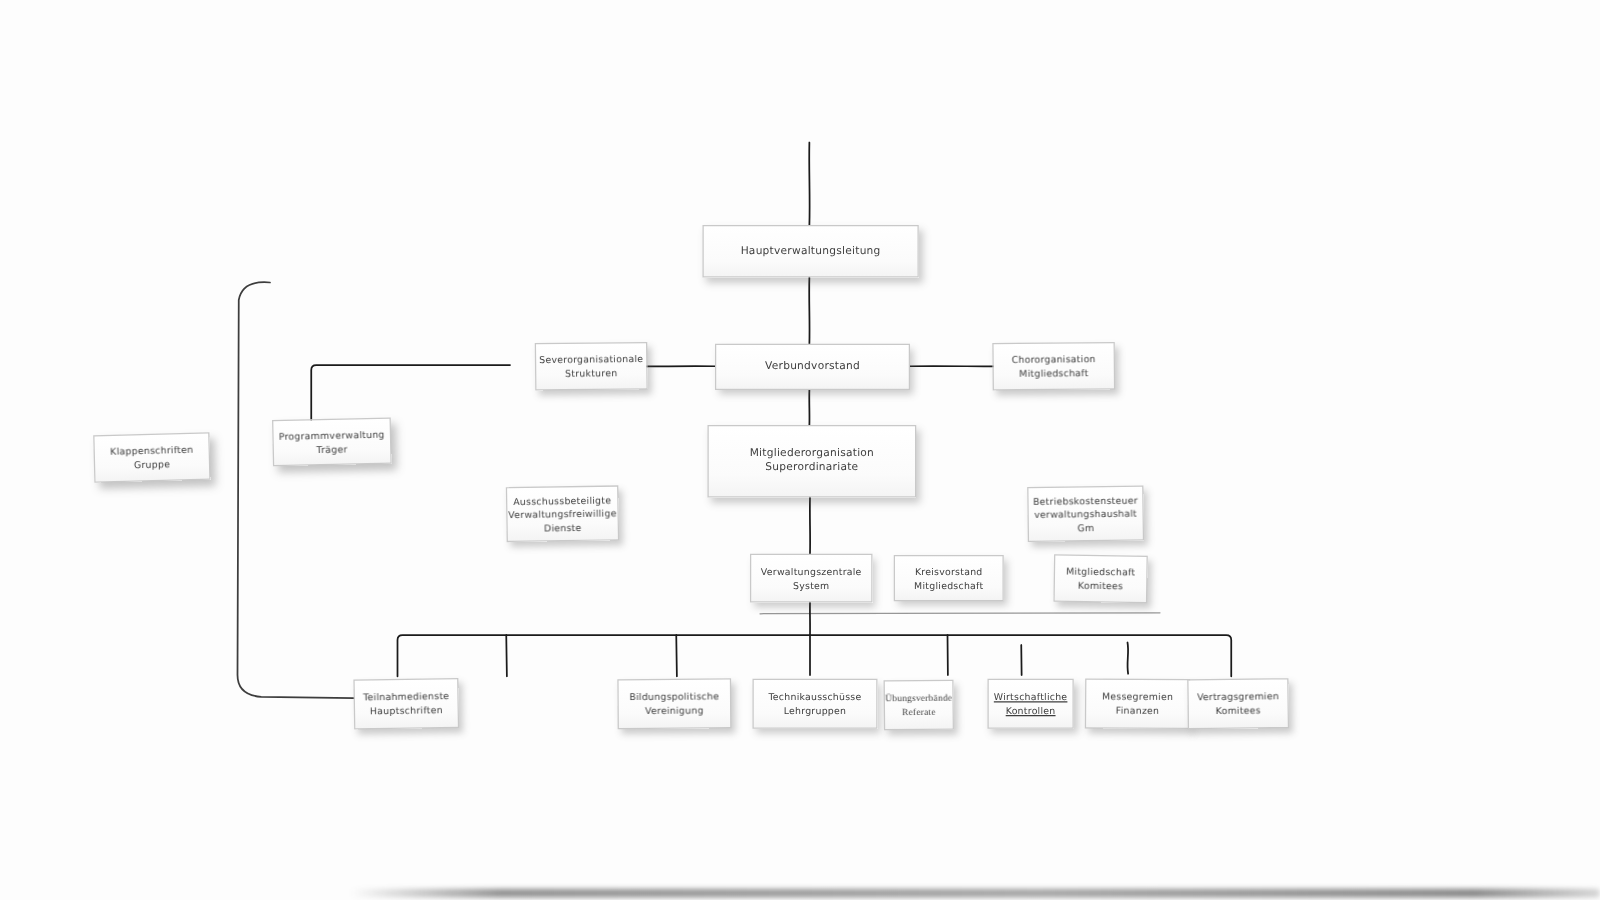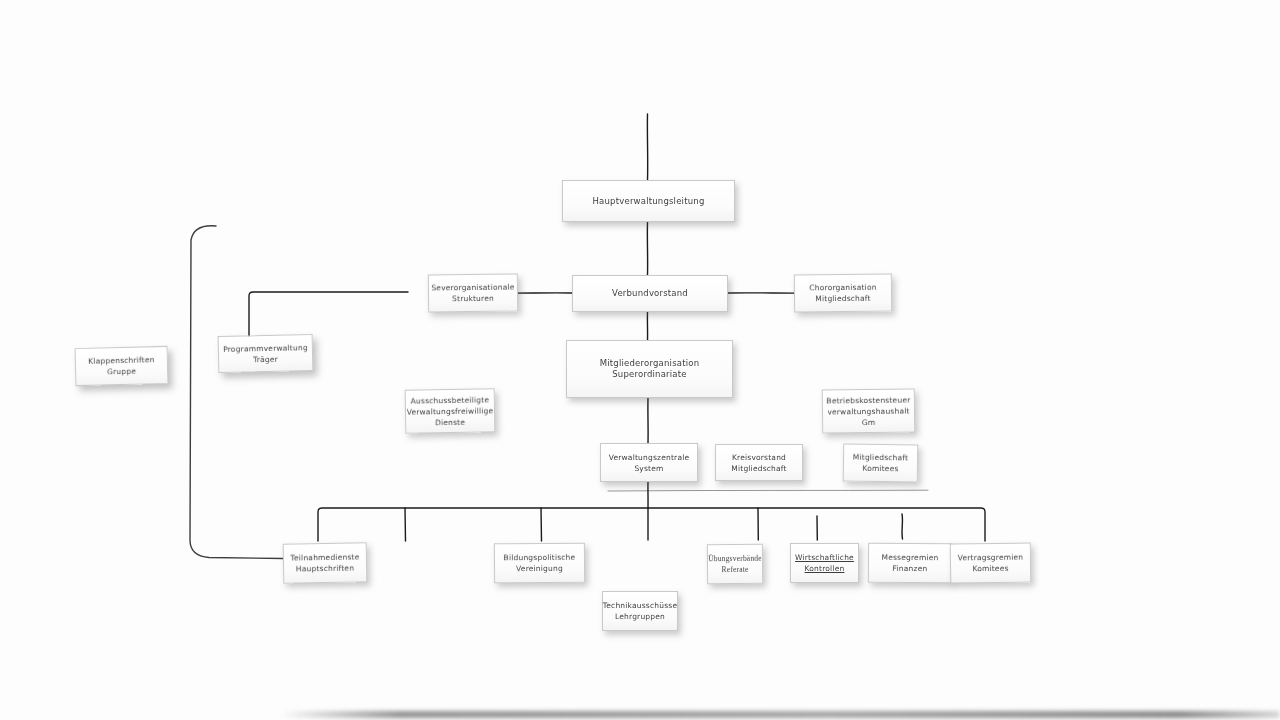--- a/index.html
+++ b/index.html
@@ -42,21 +42,21 @@
   #n6{left:218px;top:335px;width:95px;height:37px;transform:rotate(-1.2deg);box-shadow:4px 5px 7px rgba(90,90,90,.35);}
   #n7{left:75px;top:347px;width:93px;height:38px;transform:rotate(-1.4deg);box-shadow:4px 5px 7px rgba(90,90,90,.35);}
   #n8{left:405px;top:389px;width:90px;height:44px;transform:rotate(-.9deg);}
   #n9{left:822px;top:389px;width:93px;height:44px;transform:rotate(-.7deg);}
   #n10{left:600px;top:443px;width:98px;height:39px;}
   #n11{left:715px;top:444px;width:88px;height:37px;}
   #n12{left:843px;top:444px;width:75px;height:38px;transform:rotate(.8deg);}
   #r1{left:283px;top:543px;width:84px;height:40px;transform:rotate(-.9deg);}
   #r2{left:378px;top:543px;width:96px;height:40px;}
   #r3{left:494px;top:543px;width:91px;height:40px;transform:rotate(-.4deg);}
-  #r4{left:602px;top:543px;width:76px;height:40px;margin-top:48px;}
+  #r4{left:602px;top:543px;width:100px;height:40px;}
   #r5{left:707px;top:544px;width:56px;height:40px;transform:rotate(-.5deg);font-family:Liberation Serif, serif;}
   #r6{left:790px;top:543px;width:69px;height:40px;text-decoration:underline;}
   #r7{left:868px;top:543px;width:84px;height:40px;transform:rotate(.4deg);}
   #r8{left:950px;top:543px;width:81px;height:40px;transform:rotate(-.7deg);}
   .smudge{
     position:absolute;left:280px;top:711px;width:1000px;height:7px;
     background:linear-gradient(90deg,rgba(60,60,60,0) 0%,rgba(60,60,60,.55) 12%,rgba(60,60,60,.45) 55%,rgba(60,60,60,.6) 90%,rgba(60,60,60,.2) 100%);
     filter:blur(2px);
     border-radius:3px;
   }

